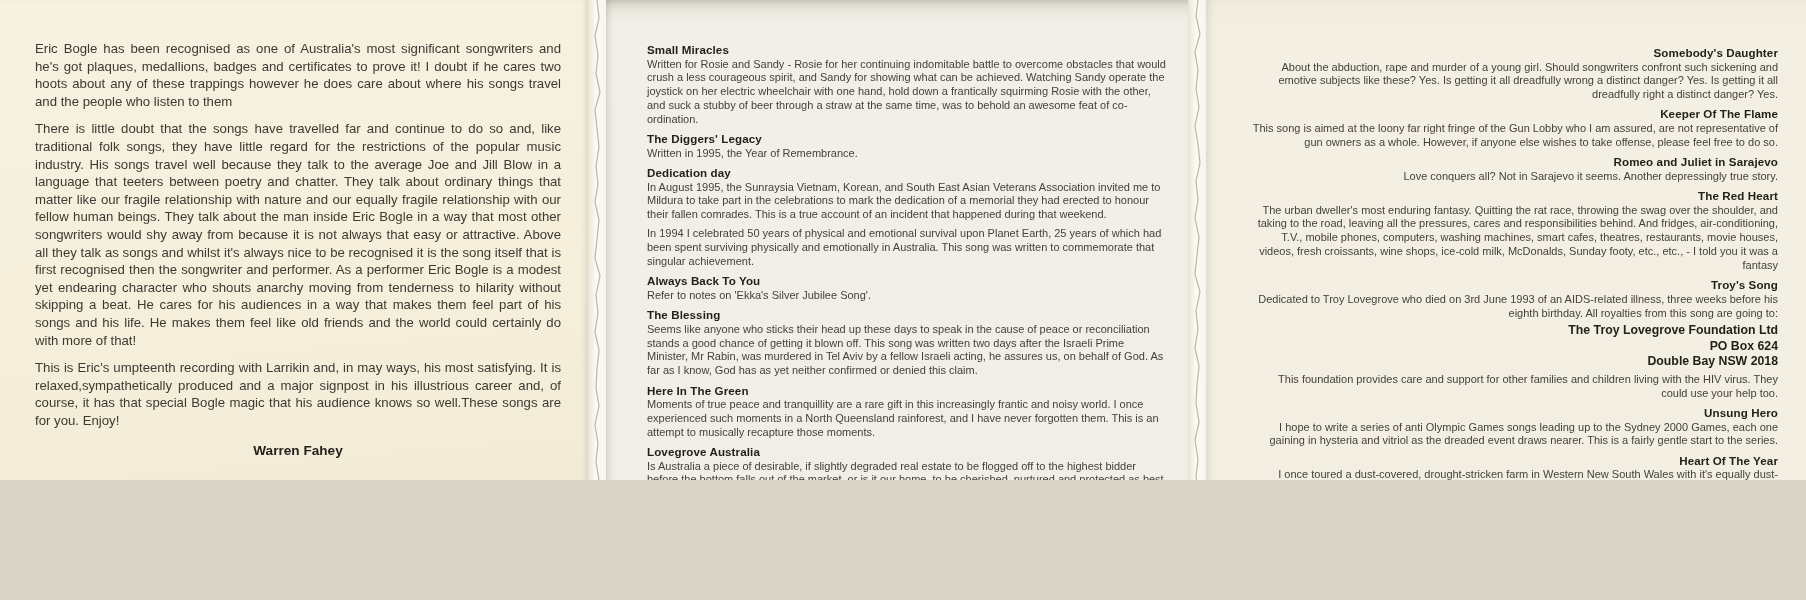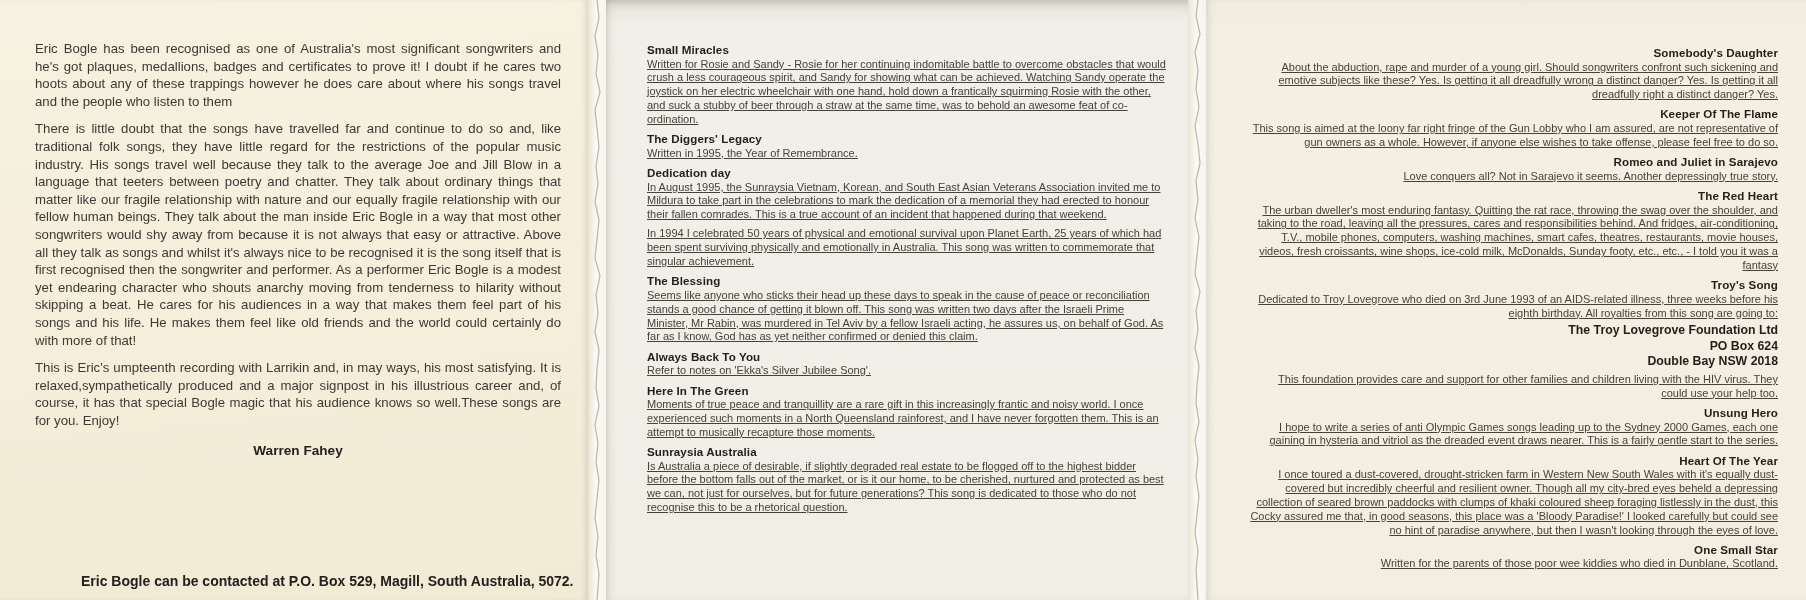--- a/index.html
+++ b/index.html
@@ -1,17 +1,17 @@
 <!DOCTYPE html>
 <html><head>
 <meta charset="utf-8">
 <style>
   html,body{margin:0;padding:0;background:#d8d4c8;}
   .stage{
-    position:relative;width:1806px;height:600px;overflow:hidden;
+    position:relative;width:1806px;height:480px;overflow:hidden;
     background:#e9e5d9;
     font-family:"Liberation Sans", sans-serif;
   }
   .panel{position:absolute;top:0;height:600px;}
   .panel-left{
     left:0;width:588px;
     background:linear-gradient(175deg,#f7f1e1 0%,#f4eeda 55%,#f1ead5 100%);
     box-shadow:inset -5px 0 7px -4px rgba(90,80,60,.22);
   }
   .panel-mid{
@@ -41,21 +41,21 @@
   .byline{font-weight:bold;color:#26221d;font-size:13.6px;margin-top:13px;text-align:center;}
   .contact{
     position:absolute;left:35px;bottom:11px;
     font-weight:bold;font-size:14px;color:#24201b;white-space:nowrap;padding-left:46px;
   }
 
   .notes{padding:43px 20px 0 30px;font-size:11px;line-height:13.8px;color:#46423a;margin-left:11px;}
   .panel-right .notes{padding:46px 28px 0 32px;text-align:right;}
   .note{margin-bottom:5.5px;}
   .note h3{margin:0;font-size:11.6px;line-height:14.6px;font-weight:bold;color:#221e19;letter-spacing:.1px;}
-  .note p{margin:0;text-decoration:underline;}
+  .note p{margin:0;}
   .address{
     font-weight:bold;color:#221e19;
     font-size:12.3px;line-height:15.2px;
     margin:3px 0 4px 50px;
   }
 </style>
 </head>
 <body>
 
 <div class="stage">
@@ -87,33 +87,33 @@
         <p>Written in 1995, the Year of Remembrance.</p>
       </div>
       <div class="note">
         <h3>Dedication day</h3>
         <p>In August 1995, the Sunraysia Vietnam, Korean, and South East Asian Veterans Association invited me to Mildura to take part in the celebrations to mark the dedication of a memorial they had erected to honour their fallen comrades. This is a true account of an incident that happened during that weekend.</p>
       </div>
       <div class="note">
         <p>In 1994 I celebrated 50 years of physical and emotional survival upon Planet Earth, 25 years of which had been spent surviving physically and emotionally in Australia. This song was written to commemorate that singular achievement.</p>
       </div>
       <div class="note">
+        <h3>Always Back To You</h3>
+        <p>Refer to notes on 'Ekka's Silver Jubilee Song'.</p>
+      </div>
+      <div class="note">
         <h3>The Blessing</h3>
         <p>Seems like anyone who sticks their head up these days to speak in the cause of peace or reconciliation stands a good chance of getting it blown off. This song was written two days after the Israeli Prime Minister, Mr Rabin, was murdered in Tel Aviv by a fellow Israeli acting, he assures us, on behalf of God. As far as I know, God has as yet neither confirmed or denied this claim.</p>
-      </div>
-      <div class="note">
-        <h3>Always Back To You</h3>
-        <p>Refer to notes on 'Ekka's Silver Jubilee Song'.</p>
       </div>
       <div class="note">
         <h3>Here In The Green</h3>
         <p>Moments of true peace and tranquillity are a rare gift in this increasingly frantic and noisy world. I once experienced such moments in a North Queensland rainforest, and I have never forgotten them. This is an attempt to musically recapture those moments.</p>
       </div>
       <div class="note">
-        <h3>Sunraysia Australia</h3>
+        <h3>Lovegrove Australia</h3>
         <p>Is Australia a piece of desirable, if slightly degraded real estate to be flogged off to the highest bidder before the bottom falls out of the market, or is it our home, to be cherished, nurtured and protected as best we can, not just for ourselves, but for future generations? This song is dedicated to those who do not recognise this to be a rhetorical question.</p>
       </div>
     </div>
   </div>
 
   <div class="tear tear-2">
     <svg viewBox="0 0 18 600" preserveAspectRatio="none">
       <path d="M10,0 L8,16 L12,34 L7,52 L10,70 L8,89 L11,107 L7,126 L10,144 L12,163 L8,181 L10,200 L7,218 L11,237 L9,255 L7,274 L12,292 L8,311 L10,329 L7,348 L11,366 L9,385 L8,403 L11,422 L7,440 L10,459 L8,477 L11,496 L9,514 L7,533 L10,551 L8,570 L10,600" fill="none" stroke="#b9b5a8" stroke-width="1.2" vector-effect="non-scaling-stroke"></path>
     </svg>
   </div>

